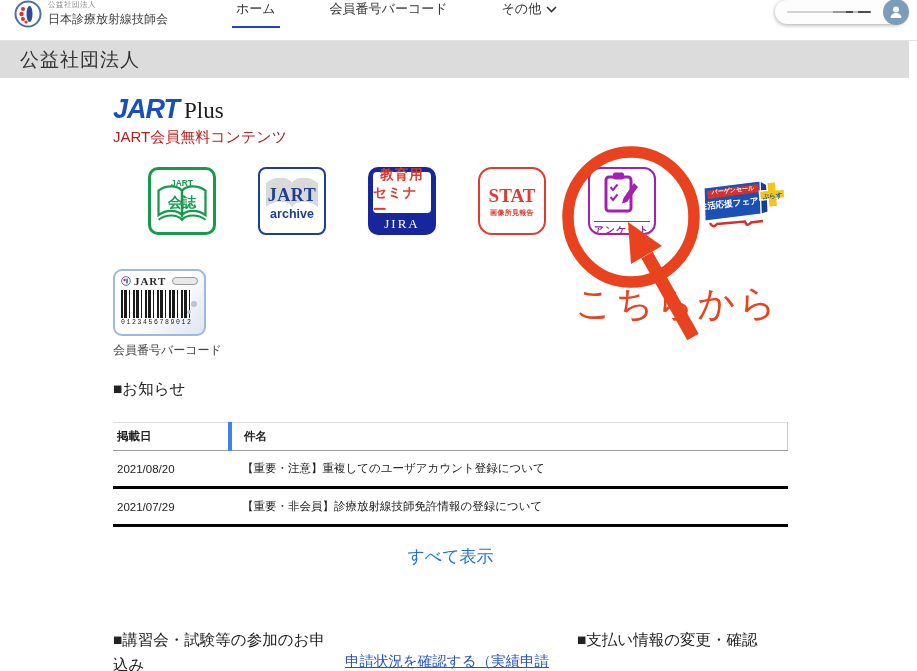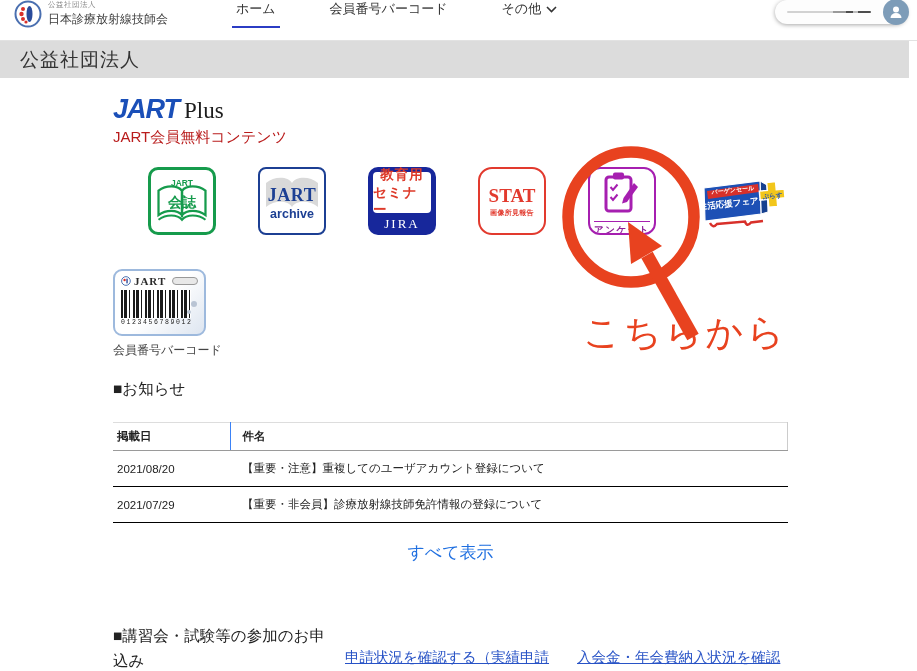--- a/index.html
+++ b/index.html
@@ -65,36 +65,36 @@
              background:repeating-linear-gradient(90deg,#1a1a1a 0 2px,#fff 2px 3px,#1a1a1a 3px 6px,#fff 6px 8px,#1a1a1a 8px 9px,#fff 9px 12px); }
   .bc-digits { font-family:"Liberation Mono", monospace; font-size:6.5px; letter-spacing:1.6px; color:#222; margin-top:1px; }
   .bc-dot { position:absolute; border-radius:50%; background:#b9c4d4; }
   .barcode-label { font-size:12px; color:#444; margin-top:6px; }
 
   
   .notices-heading { margin-top:20px; font-size:15.5px; color:#222; }
   table.notices { margin-top:22px; width:675px; border-collapse:collapse; }
   table.notices th { font-size:11.5px; color:#222; text-align:left; font-weight:bold; padding:6px 12px;
                      border-bottom:1px solid #9a9a9a; border-top:1px solid #ddd; }
-  table.notices th.col-date { width:117px; border-right:1px solid #3b82f6; padding-left:4px; }
+  table.notices th.col-date { width:117px; border-right:4px solid #3b82f6; padding-left:4px; }
   table.notices th.col-subject { border-right:1px solid #ccc; }
-  table.notices td { font-size:11.5px; color:#222; padding:10px 12px; border-bottom:1px solid #000000; }
+  table.notices td { font-size:11.5px; color:#222; padding:10px 12px; border-bottom:3px solid #000000; }
   table.notices td.date { padding-left:4px; }
   .show-all { display:block; text-align:center; margin-top:18px; width:675px; }
   .show-all a { color:#1f6fe0; font-size:17px; text-decoration:none; cursor:pointer; }
 
   
   .cols { display:flex; margin-top:60px; width:700px; }
   .col { width:232px; flex:none; padding-right:16px; }
   .col-heading { font-size:15.5px; color:#222; line-height:1.6; }
   .col-link { display:inline-block; margin-top:22px; font-size:14.5px; line-height:1.55; color:#2853c6; text-decoration:underline; cursor:pointer; }
 
   
   .annotation-svg { position:absolute; left:540px; top:130px; pointer-events:none; }
-  .annotation-text { position:absolute; left:575px; top:308px; font-size:37px; color:#e8421f; letter-spacing:3px; font-weight:500; pointer-events:none; white-space:nowrap;margin-left:8px; }
+  .annotation-text { position:absolute; left:575px; top:279px; font-size:37px; color:#e8421f; letter-spacing:3px; font-weight:500; pointer-events:none; white-space:nowrap; }
 </style>
 </head>
 <body>
 
 <div class="page">
 
   <header class="topbar">
     <div class="logo-group">
       <svg width="28" height="28" viewBox="0 0 28 28">
         <circle cx="14" cy="14" r="12.5" fill="#fff" stroke="#4a6fb0" stroke-width="2"></circle>
@@ -249,20 +249,21 @@
 
     <div class="cols">
       <div class="col">
         <div class="col-heading">■講習会・試験等の参加のお申込み</div>
 
       </div>
       <div class="col">
         <a class="col-link">申請状況を確認する（実績申請以外）</a>
       </div>
       <div class="col">
+        <div class="col-heading">■支払い情報の変更・確認</div>
         <a class="col-link">入会金・年会費納入状況を確認する</a>
       </div>
     </div>
   </main>
 
   <svg class="annotation-svg" width="175" height="230" viewBox="0 0 175 230">
     <ellipse cx="91" cy="87" rx="63" ry="65" fill="none" stroke="#e8421f" stroke-width="11.5"></ellipse>
     <line x1="153" y1="207" x2="107" y2="125" stroke="#e8421f" stroke-width="13"></line>
     <polygon points="88,92 122,116 91,134" fill="#e8421f"></polygon>
   </svg>

